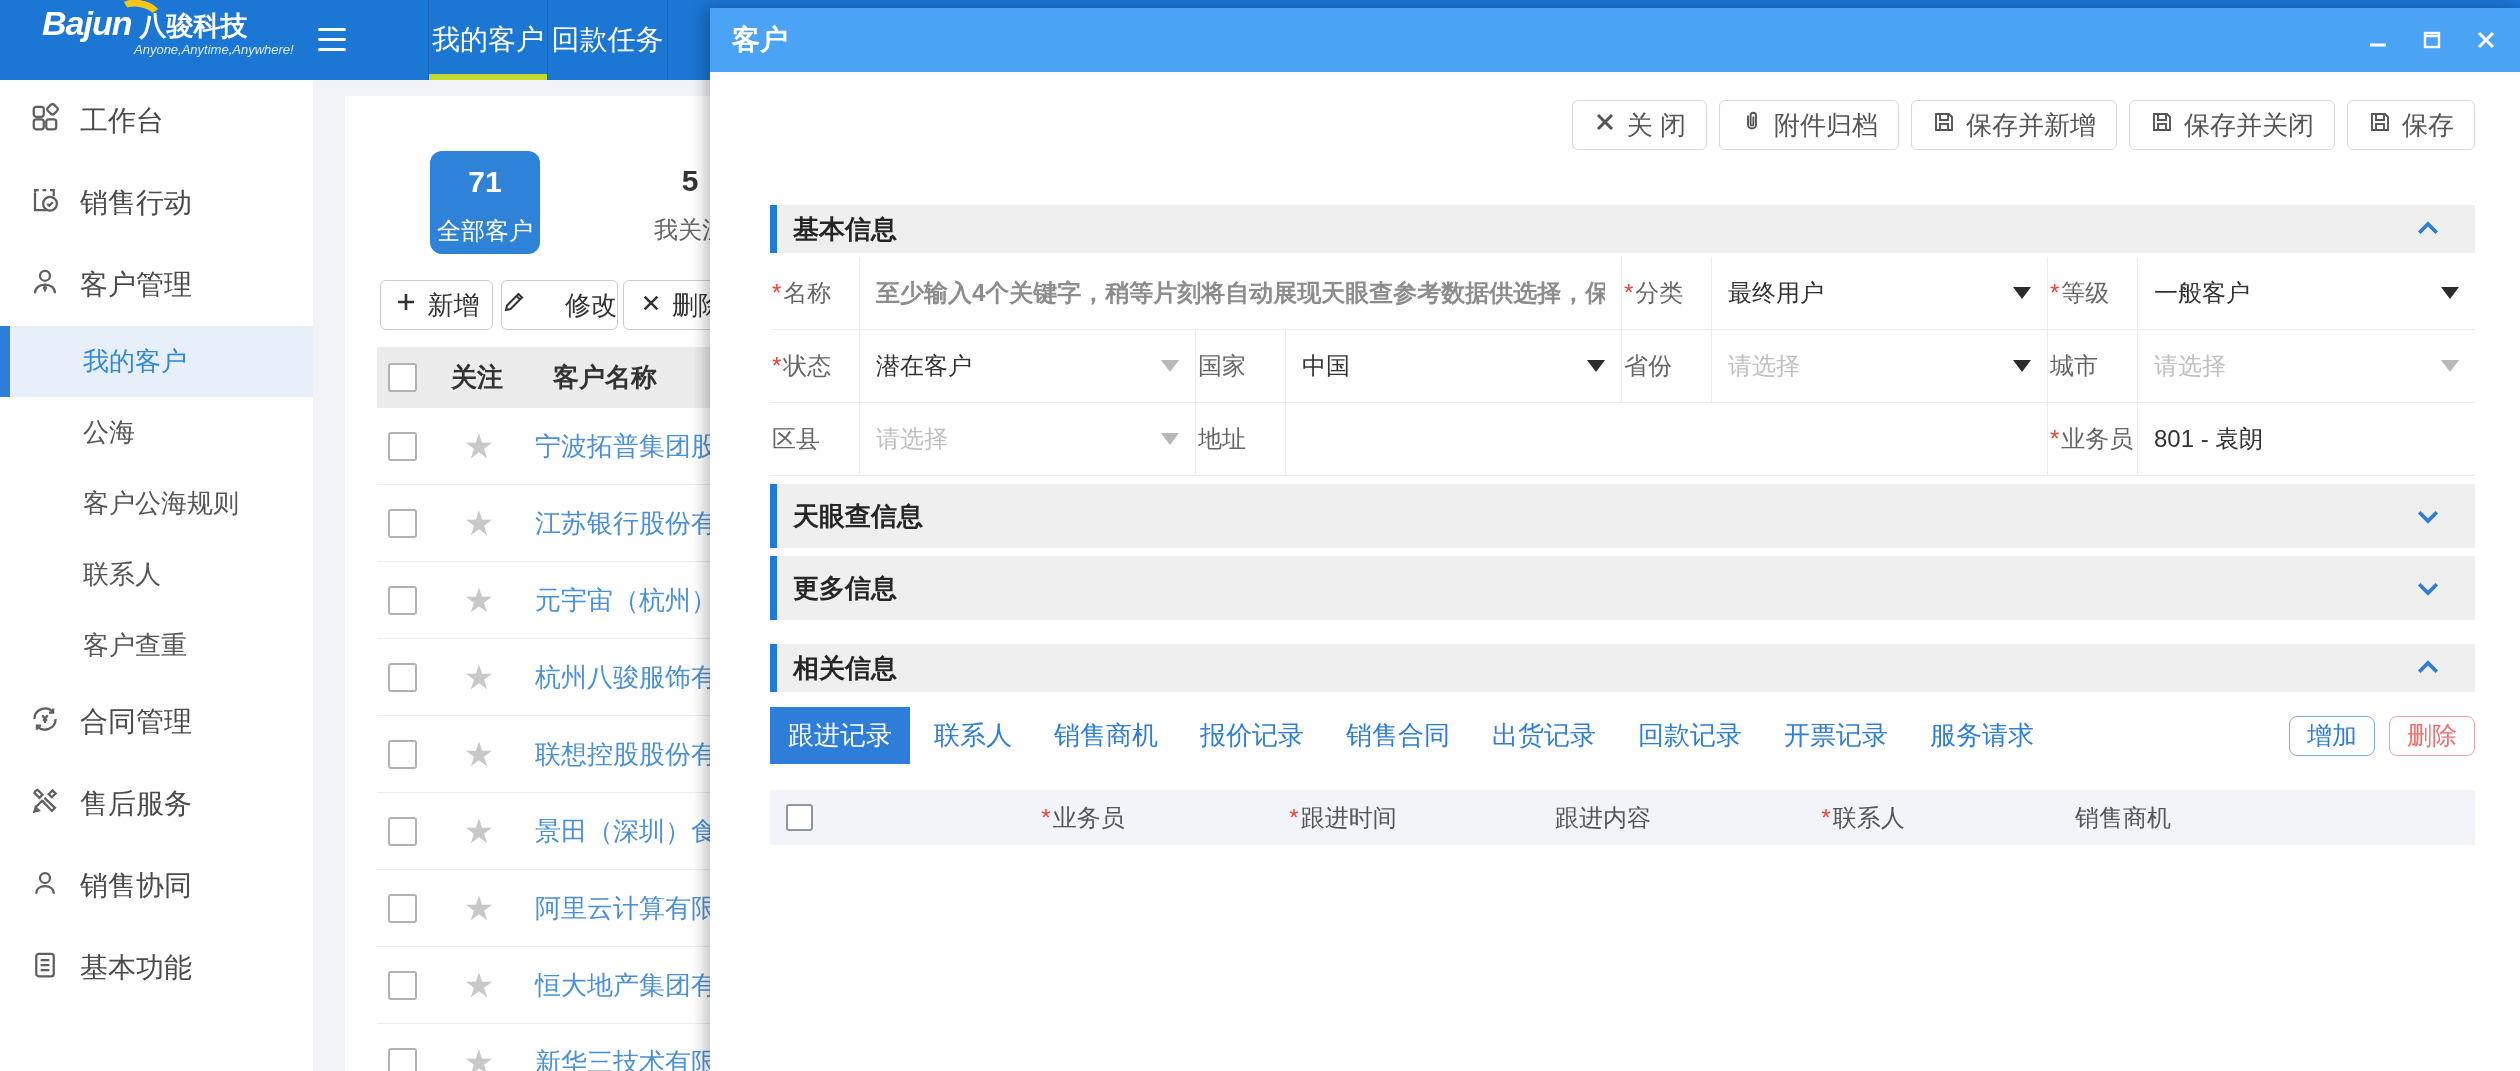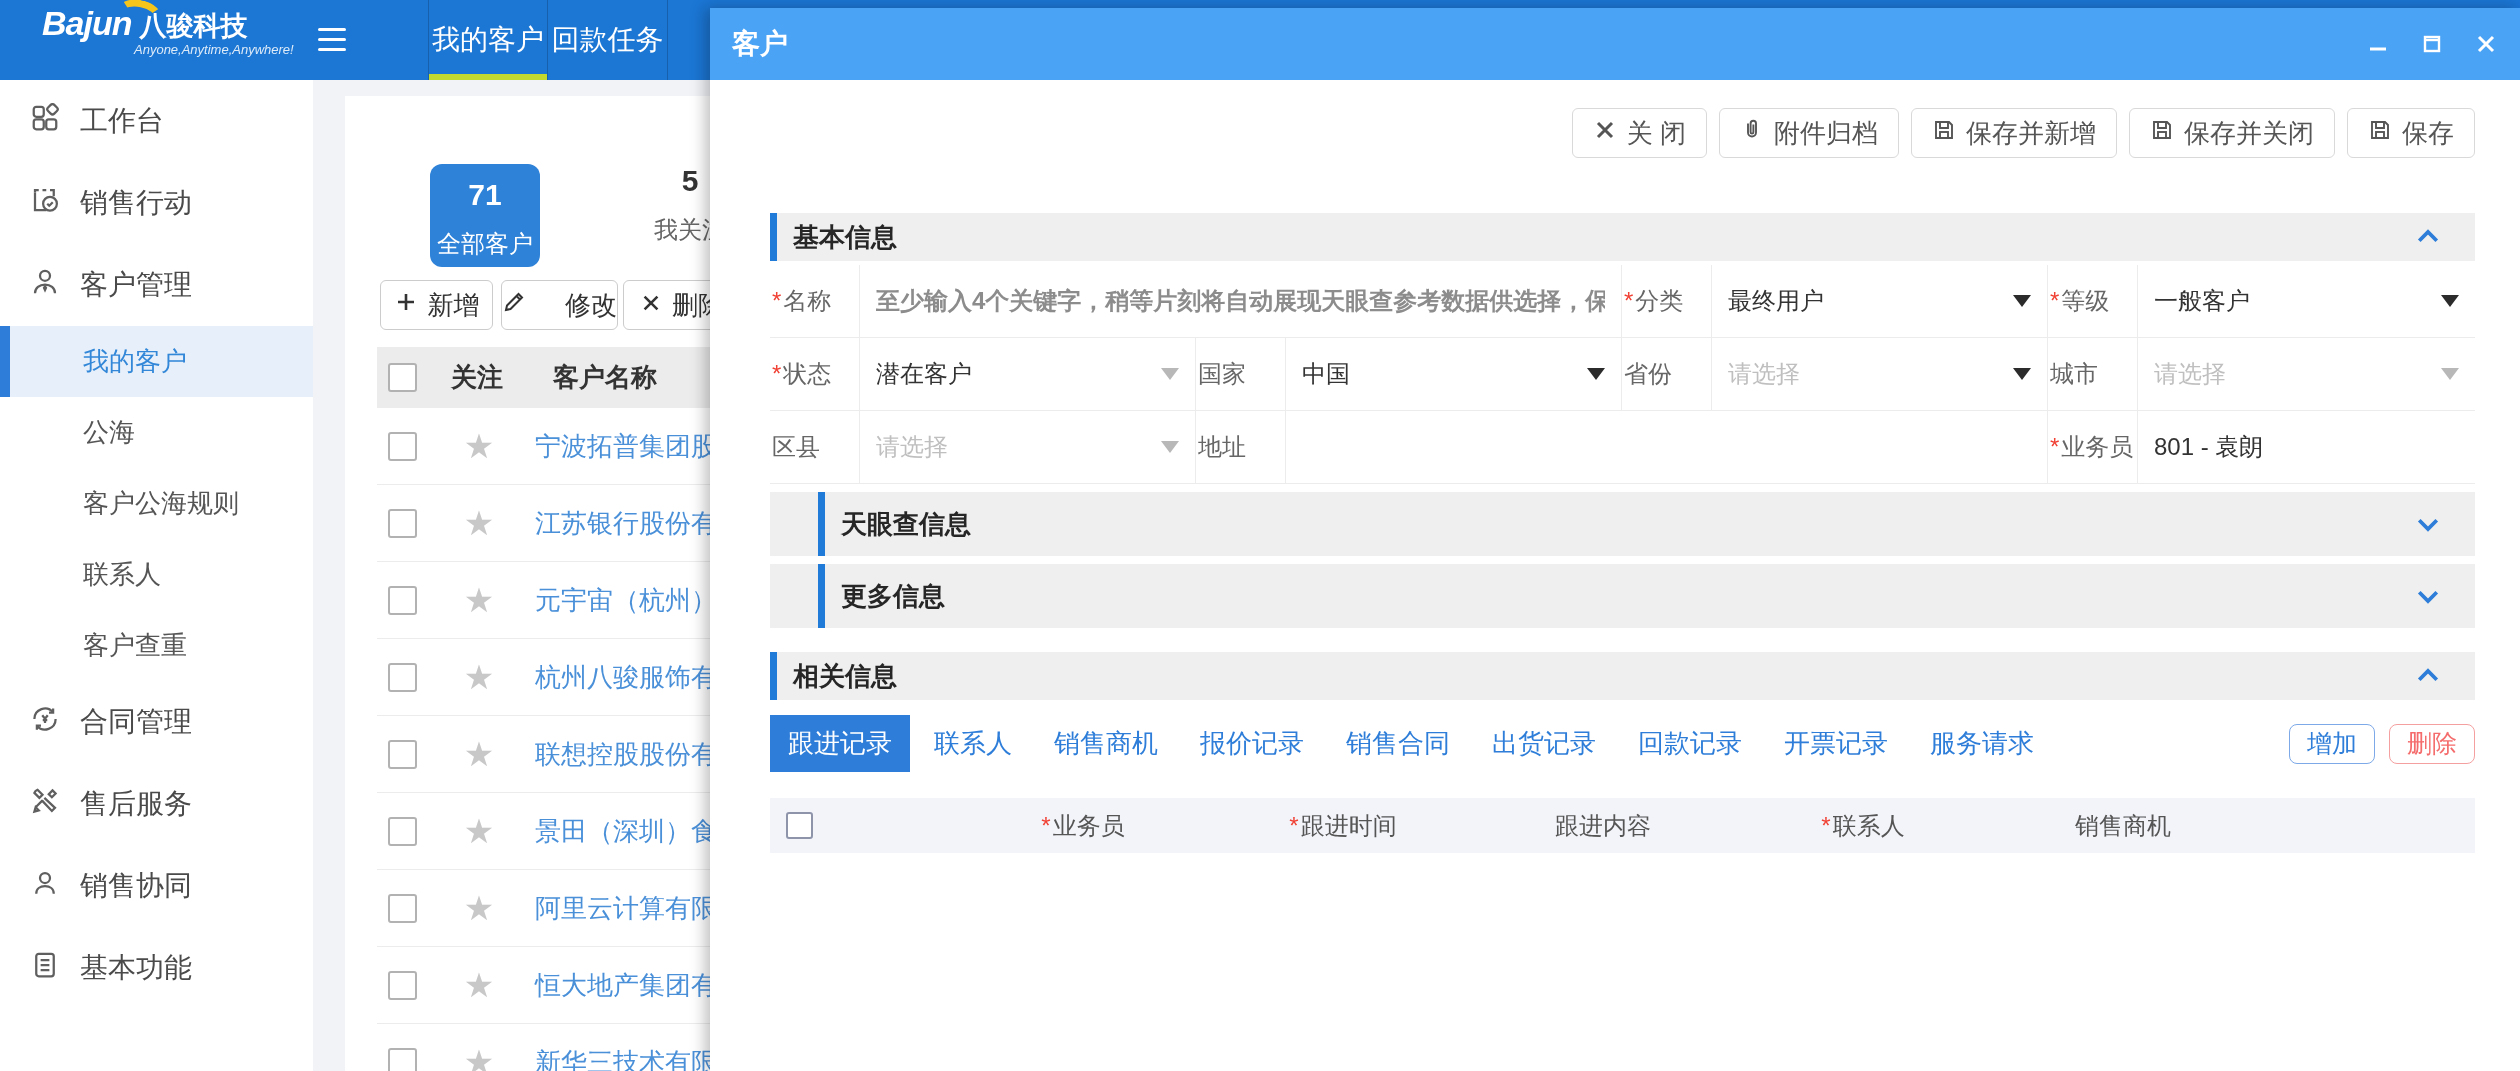--- a/index.html
+++ b/index.html
@@ -29,21 +29,21 @@
   .side-item { height:82px; display:flex; align-items:center; padding-left:30px; gap:20px;
     font-size:28px; color:#4a4a4a; cursor:pointer; }
   .side-item svg { flex:0 0 auto; }
   .side-sub { height:71px; display:flex; align-items:center; padding-left:83px; font-size:26px; color:#555; cursor:pointer; }
   .side-sub.active { background:#e7f0fa; color:#3387d8; border-left:10px solid #2e7ed9; padding-left:73px; }
 
   
   .main { position:absolute; left:313px; top:80px; right:0; bottom:0; background:#f1f3f7; }
   .panel { position:absolute; left:32px; top:16px; right:0; bottom:0; background:#fff; }
   .stat { position:absolute; width:110px; height:103px; border-radius:12px; text-align:center; cursor:pointer; }
-  .stat-blue { left:85px; top:68px; background:#2e82d8; color:#fff; }
+  .stat-blue { left:85px; top:55px; background:#2e82d8; color:#fff; }
   .stat-plain { left:290px; top:54px; background:#fff; color:#333; }
   .stat .num { font-size:30px; font-weight:700; margin-top:14px; }
   .stat-blue .lbl { font-size:24px; margin-top:16px; }
   .stat-plain .lbl { font-size:24px; margin-top:16px; color:#666; }
   .btn-main { position:absolute; top:184px; height:50px; border:1px solid #ccc; border-radius:6px;
     background:#fff; font-size:26px; color:#333; display:flex; align-items:center; justify-content:center;
     gap:10px; cursor:pointer; }
   .customers { position:absolute; left:32px; top:251px; right:0; bottom:0; overflow:hidden; }
   .c-head { height:61px; background:#ececec; display:flex; align-items:center; font-size:26px; font-weight:700; color:#333; }
   .cb { width:29px; height:29px; border:2px solid #b2b2b2; border-radius:3px; background:#fff; flex:0 0 auto; cursor:pointer; }
@@ -51,34 +51,34 @@
   .c-head .h-follow { margin-left:34px; }
   .c-head .h-name { margin-left:50px; }
   .c-row { height:77px; display:flex; align-items:center; border-bottom:1px solid #ececec; }
   .c-row .cb { margin-left:11px; }
   .c-row .star { margin-left:42px; font-size:34px; color:#c8c8c8; cursor:pointer; width:40px; text-align:center; }
   .c-row .name { margin-left:36px; font-size:26px; color:#4a90d9; white-space:nowrap; cursor:pointer; }
 
   
   .modal { position:absolute; left:710px; top:8px; right:0; bottom:0; background:#fff; z-index:5;
     box-shadow:-5px 0 14px rgba(0,0,0,.25); }
-  .modal-titlebar { height:72px; background:#4aa3f5; display:flex; align-items:center; padding:0 22px; }
+  .modal-titlebar { height:64px; background:#4aa3f5; display:flex; align-items:center; padding:0 22px; }
   .modal-title { color:#fff; font-size:28px; font-weight:700; }
   .win-controls { margin-left:auto; display:flex; gap:30px; align-items:center; }
   .win-btn { cursor:pointer; display:flex; align-items:center; }
 
   .modal-toolbar { display:flex; justify-content:flex-end; gap:12px; margin:28px 45px 0 60px; }
   .tbtn { height:50px; padding:4px 20px; border:1px solid #d9d9d9; border-radius:6px; background:#fff;
     color:#555; font-size:26px; display:flex; align-items:center; gap:10px; cursor:pointer; }
 
   .sec-head { margin:55px 45px 0 60px; height:48px; background:#efefef; display:flex; align-items:center; cursor:pointer; }
   .sec-bar { width:7px; height:100%; background:#1f7ad8; }
   .sec-title { margin-left:16px; font-size:26px; font-weight:700; color:#262626; }
   .sec-chev { margin-left:auto; margin-right:32px; display:flex; }
-  .sec-collapsed { margin:8px 45px 0 60px; height:64px; background:#efefef; display:flex; align-items:center; cursor:pointer;padding-left:48px; }
+  .sec-collapsed { margin:8px 45px 0 60px; height:64px; background:#efefef; display:flex; align-items:center; cursor:pointer; }
 
   .form { margin:4px 45px 0 60px; display:grid; grid-template-columns:90px 336px 90px 336px 90px 336px 90px 337px; }
   .fcell { height:73px; display:flex; align-items:center; border-bottom:1px solid #ececec;
     border-right:1px solid #ececec; font-size:24px; }
   .fcell.last { border-right:none;text-align:center; }
   .lab { color:#666; padding-left:2px; }
   .req { color:#f04134; margin-right:2px; }
   .fval { padding:0 16px; color:#333; cursor:pointer; }
   .fval .ph { color:#bfbfbf; }
   .caret { margin-left:auto; width:0; height:0; border-left:9px solid transparent;

